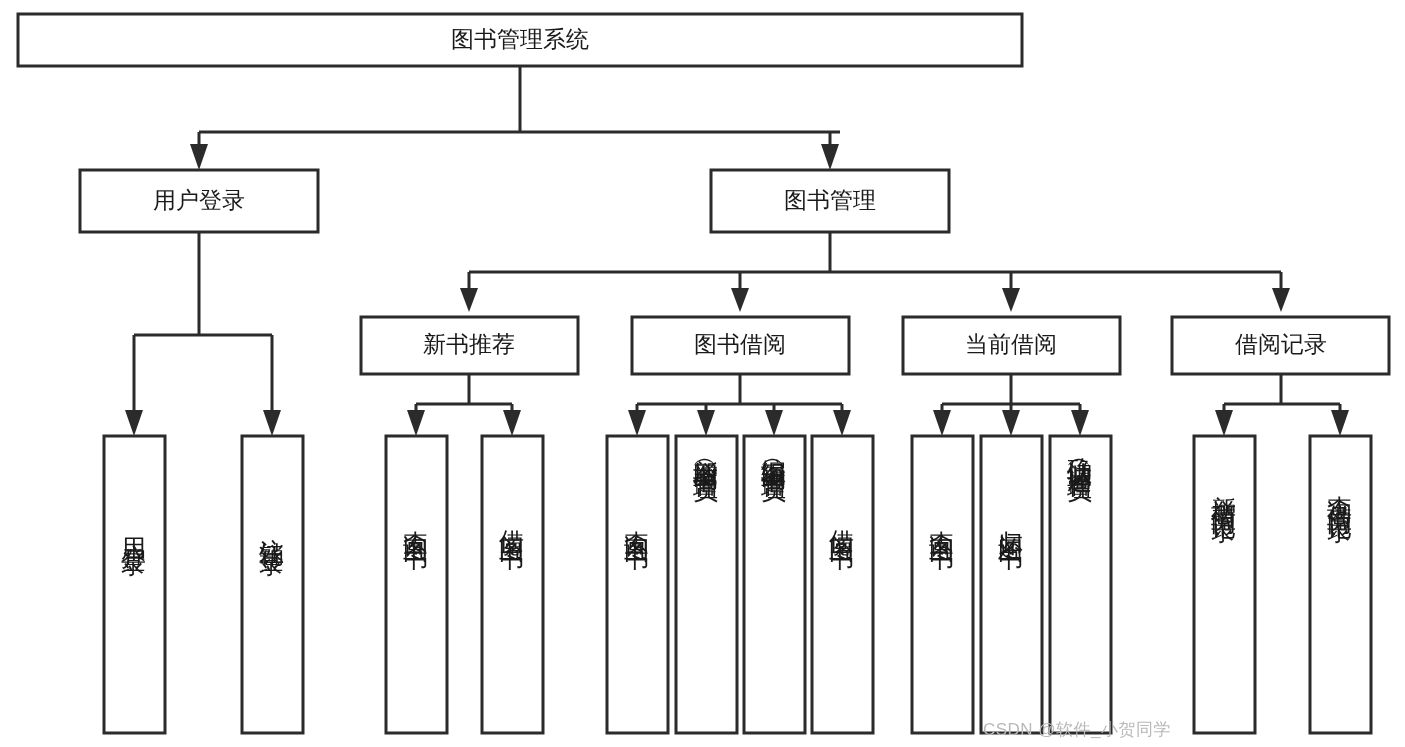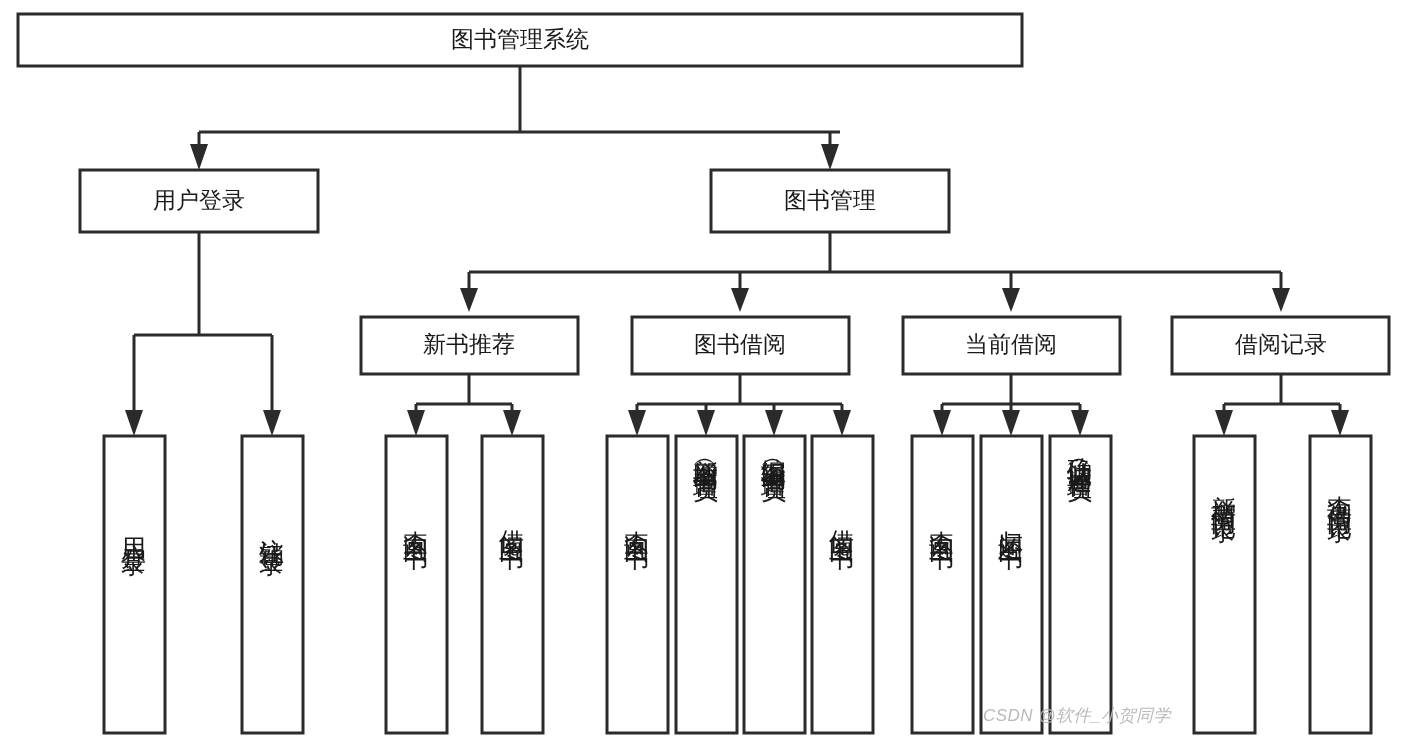--- a/index.html
+++ b/index.html
@@ -50,28 +50,27 @@
   }
   .node-label-v {
     font-family: "Liberation Sans", "DejaVu Sans", sans-serif;
     font-size: 25px;
     fill: #1a1a1a;
     text-anchor: middle;
   }
   .watermark {
     position: absolute;
     right: 12px;
-    bottom: 20px;
+    bottom: 6px;
     font-family: "Liberation Sans", "DejaVu Sans", sans-serif;
     font-size: 17px;
     color: #b9b9b9;
     letter-spacing: 0.5px;
     white-space: nowrap;
     user-select: none;
-    font-style: italic;
   }
 </style>
 </head>
 <body>
 
 <div id="diagram-root">
 
   <svg id="tree-svg" viewBox="0 0 1405 747">
 
     <g>

